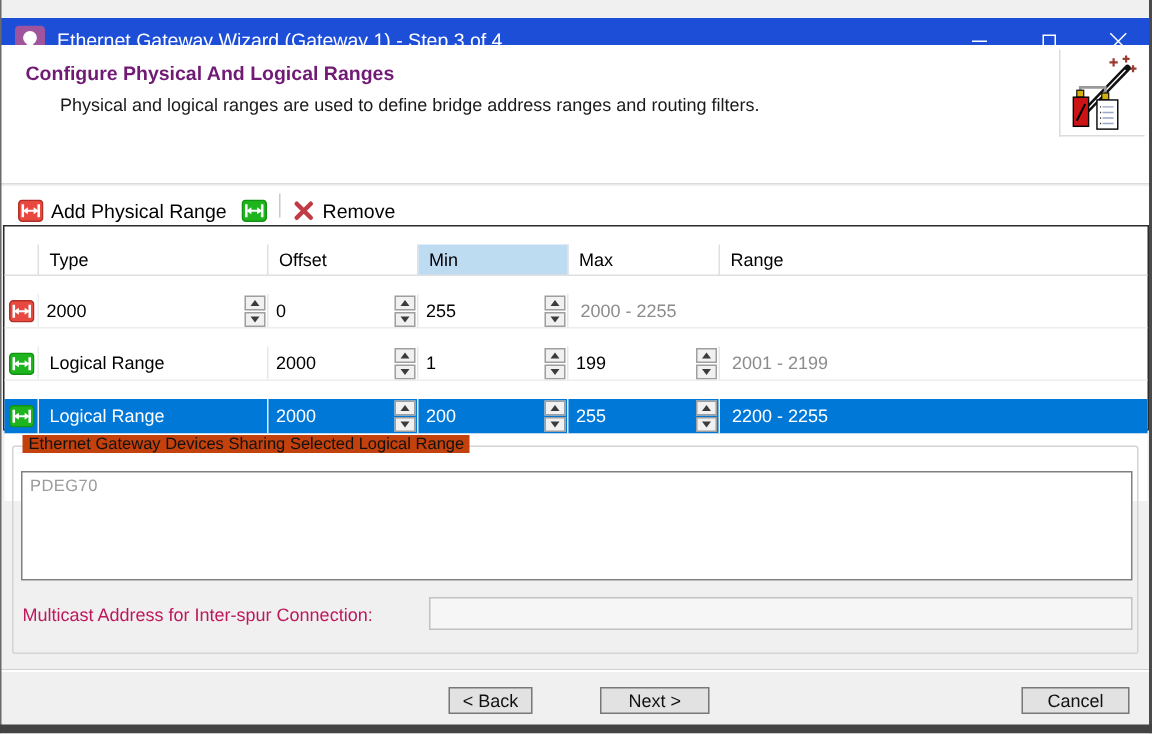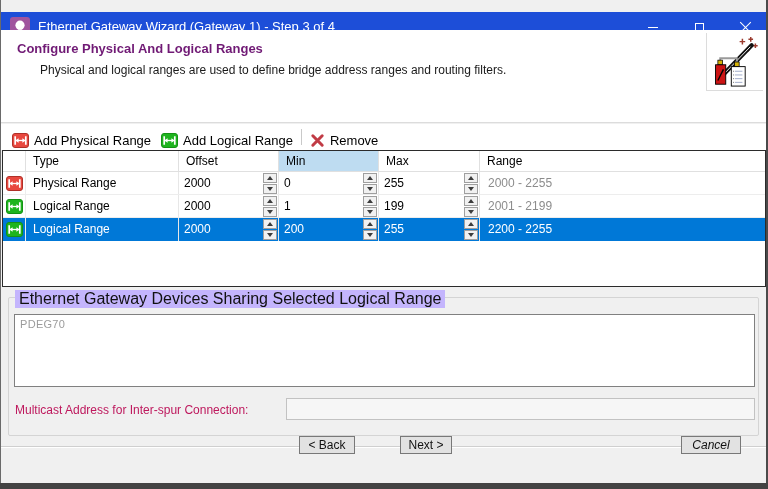--- a/index.html
+++ b/index.html
@@ -57,21 +57,21 @@
     font-size:13px; color:#000; cursor:default; background:transparent; border:none;
     font-family:"Liberation Sans", sans-serif;
   }
   .tool-sep { width:1px; height:16px; background:#c9c9c9; margin:0 3px; }
 
   
   .table-wrap {
     position:absolute; left:2px; top:150px; width:764px; height:137px;
     background:#ffffff; border:1px solid #2b2b2b;
   }
-  .thead, .trow { display:grid; grid-template-columns:23px 153px 100px 100px 101px 1fr; }
+  .thead, .trow { display:grid; grid-template-columns:23px 153px 100px 100px 101px 1fr;margin-top:12px; }
   .thead { height:21px; }
   .th {
     font-size:12px; line-height:20px; padding-left:7px; color:#000;
     border-right:1px solid #e0e0e0; border-bottom:1px solid #e0e0e0;
     overflow:hidden; white-space:nowrap;
   }
   .th-last { border-right:none; }
   .th-sorted { background:#bedcf1; }
   .trow { height:23px; border-bottom:1px solid #ededed; }
   .td { overflow:hidden; white-space:nowrap; }
@@ -91,49 +91,49 @@
   .trow.selected { background:#0078d7; border-bottom:none; }
   .trow.selected .td-type, .trow.selected .num, .trow.selected .td-range { color:#ffffff; }
   .tfill { height:45px; background:#fff; }
 
   
   .groupbox {
     position:absolute; left:8px; top:297px; width:751px; height:139px;
     border:1px solid #d4d4d4; border-radius:2px;
   }
   .gb-title {
-    position:absolute; top:-8px; left:6px; background:#c4b5fd; padding:0 4px;
-    font-size:16px; color:#111; white-space:nowrap;
+    position:absolute; top:-8px; left:6px; background:#c2410c; padding:0 4px;
+    font-size:11px; color:#111; white-space:nowrap;
   }
   .listbox {
     position:absolute; left:5px; top:16px; width:741px; height:73px;
     background:#ffffff; border:1px solid #808080; padding:3px 5px;
   }
   .device-item { font-size:11px; font-weight:400; letter-spacing:0.3px; color:#9b9b9b; }
   .mc-label { position:absolute; left:6px; top:105px; font-size:12px; color:#be185d; white-space:nowrap; }
   .mc-field {
     position:absolute; left:277px; top:100px; width:469px; height:22px;
     background:#f6f6f6; border:1px solid #c2c2c2;
     font-family:"Liberation Sans", sans-serif; font-size:12px; color:#555; padding:0 4px;
   }
 
   
   .divider {
     position:absolute; left:0; top:446px; width:768px; height:2px;
     background:linear-gradient(to bottom, #cfcfcf 50%, #ffffff 50%);
   }
   .btn {
-    position:absolute; top:436px; height:18px;
+    position:absolute; top:458px; height:18px;
     background:#e2e2e2; border:1px solid #787878;
     font-family:"Liberation Sans", sans-serif; font-size:12px; color:#111;
     line-height:15px; padding:0;
   }
   .btn-back   { left:299px; width:56px; }
-  .btn-next   { left:400px; width:52px; }
-  .btn-cancel { left:681px; width:60px;font-style:italic; }
+  .btn-next   { left:400px; width:73px; }
+  .btn-cancel { left:681px; width:72px; }
 </style>
 </head>
 <body>
 
 <div class="window">
 
   <div class="titlebar">
     <span class="app-icon">
       <svg width="20" height="20" viewBox="0 0 20 20">
         <rect width="20" height="20" rx="3" fill="#a0549e"></rect>
@@ -191,21 +191,20 @@
       <span>Add Physical Range</span>
     </button>
     <button class="tool-btn">
       <svg width="17" height="15" viewBox="0 0 17 15">
         <rect x="0.5" y="0.5" width="16" height="14" rx="2.5" stroke="#149214" fill="#1eb41e"></rect>
         <path d="M3.2 3.2v8.6M13.8 3.2v8.6" stroke="#fff" stroke-width="1.7"></path>
         <path d="M5 7.5h7" stroke="#fff" stroke-width="1.3"></path>
         <polygon points="3.2,7.5 6.6,5.2 6.6,9.8" fill="#fff"></polygon>
         <polygon points="13.8,7.5 10.4,5.2 10.4,9.8" fill="#fff"></polygon>
       </svg>
-      <span>Add Logical Range</span>
     </button>
     <div class="tool-sep"></div>
     <button class="tool-btn">
       <svg width="15" height="15" viewBox="0 0 16 16">
         <path d="M3 3 L13 13 M13 3 L3 13" stroke-width="3.2" stroke-linecap="round" stroke="#c13b45"></path>
       </svg>
       <span>Remove</span>
     </button>
   </div>
 
@@ -222,21 +221,20 @@
     <div class="trow">
       <div class="td td-icon">
         <svg width="17" height="15" viewBox="0 0 17 15">
           <rect x="0.5" y="0.5" width="16" height="14" rx="2.5" stroke="#b03028" fill="#e8483f"></rect>
           <path d="M3.2 3.2v8.6M13.8 3.2v8.6" stroke="#fff" stroke-width="1.7"></path>
           <path d="M5 7.5h7" stroke="#fff" stroke-width="1.3"></path>
           <polygon points="3.2,7.5 6.6,5.2 6.6,9.8" fill="#fff"></polygon>
           <polygon points="13.8,7.5 10.4,5.2 10.4,9.8" fill="#fff"></polygon>
         </svg>
       </div>
-      <div class="td td-type">Physical Range</div>
       <div class="td td-num">
         <span class="num">2000</span>
         <span class="updown">
           <span class="spin">
               <i class="tri tri-up"></i>
             </span>
           <span class="spin">
               <i class="tri tri-dn"></i>
             </span>
         </span>

